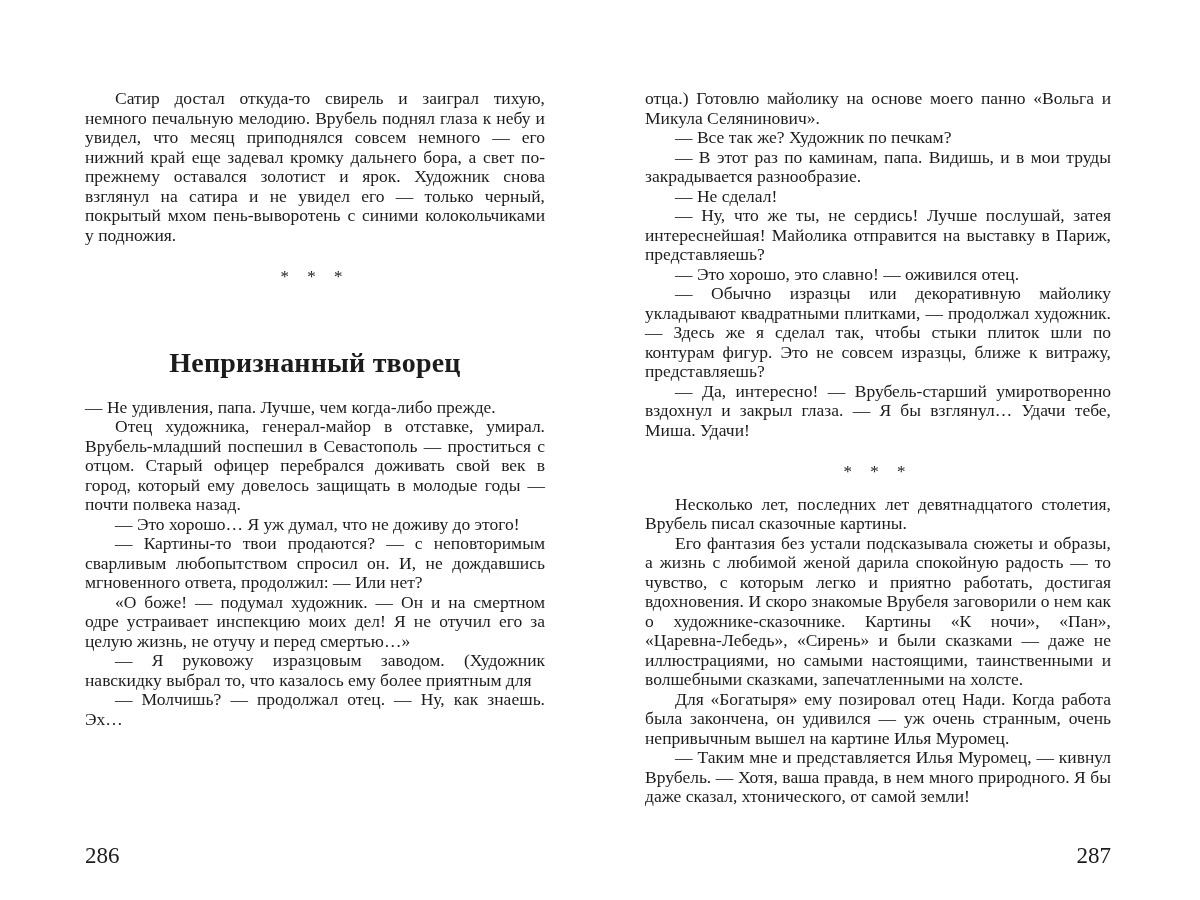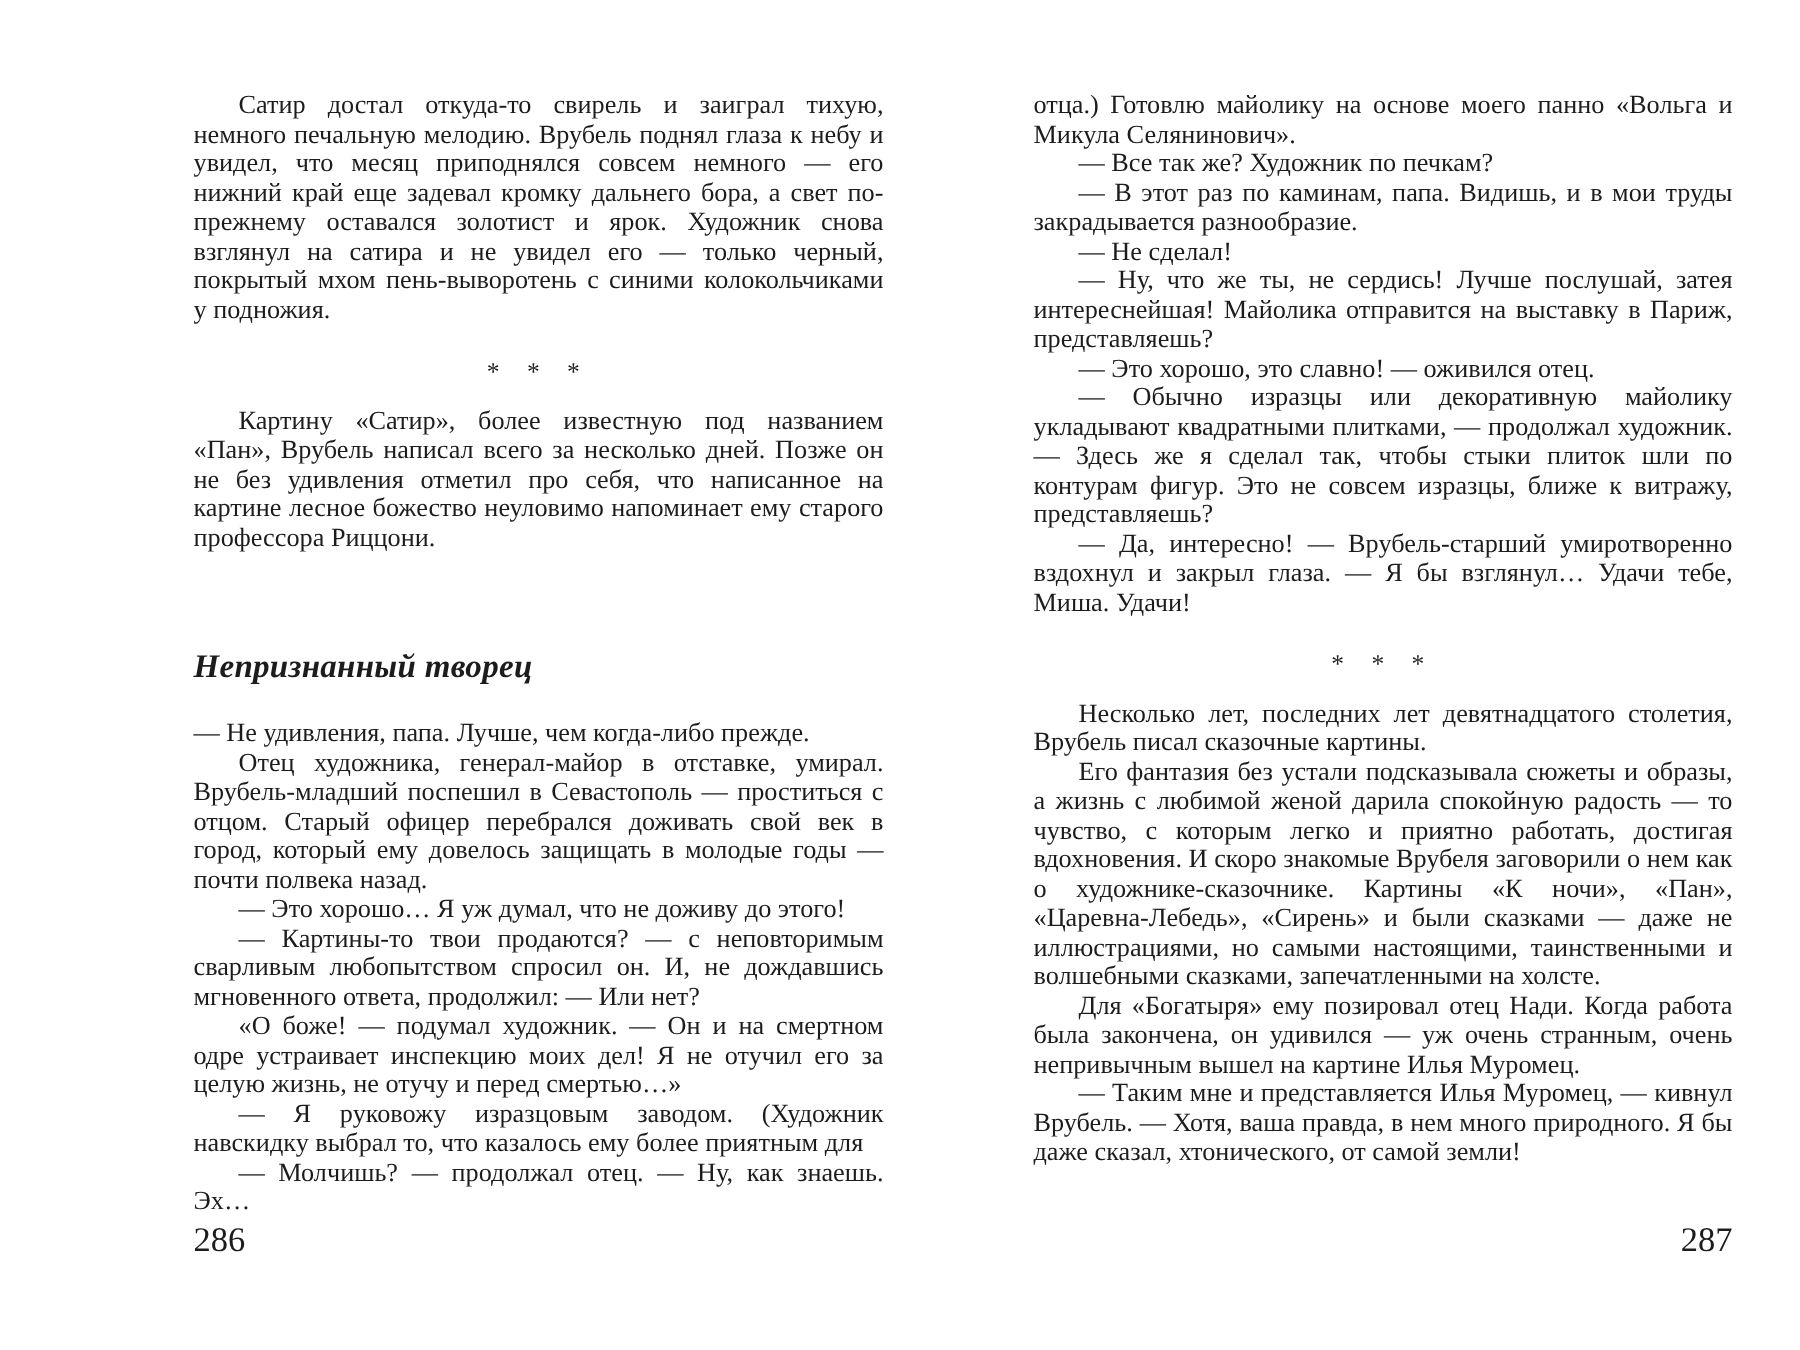--- a/index.html
+++ b/index.html
@@ -11,66 +11,64 @@
     width: 1200px;
     height: 900px;
     background: var(--bg-color);
     font-family: "Liberation Serif", "DejaVu Serif", serif;
     color: var(--text-color);
     overflow: hidden;
     position: relative;
   }
   .page {
     position: absolute;
-    top: 60px;
+    top: 89px;
     height: 792px;
     font-size: 17.5px;
     line-height: 19.5px;
     text-align: justify;
     hyphens: auto;
-    margin-left: 44px;
     -webkit-hyphens: auto;
   }
   .page-left  { left: 85px;  width: 460px; }
   .page-right { left: 645px; width: 466px; }
   .para   { text-indent: 30px; }
   .flush  { text-indent: 0; }
   .separator {
     text-align: center;
     text-indent: 0;
     letter-spacing: 7px;
     margin: 22px 0 13px 0;
     font-size: 17px;
   }
   .heading {
+    text-align: center;
     text-indent: 0;
     font-weight: bold;
-    font-size: 22px;
+    font-size: 28px;
     line-height: 28px;
     margin: 62px 0 21px 0;
     letter-spacing: 0.2px;
-    font-style: italic;
   }
   .page-number {
     position: absolute;
     top: 757px;
     font-size: 23px;
     line-height: 20px;
     text-align: center;
   }
   .page-left  .page-number { left: 0; }
   .page-right .page-number { right: 0; }
 </style>
 </head>
 <body>
 
 <div class="page page-left">
   <p class="para">Сатир достал откуда-то свирель и заиграл тихую, немного печальную мелодию. Врубель поднял глаза к небу и увидел, что месяц приподнялся совсем немного — его нижний край еще задевал кромку дальнего бора, а свет по-прежнему оставался золотист и ярок. Художник снова взглянул на сатира и не увидел его — только черный, покрытый мхом пень-выворотень с синими колокольчиками у подножия.</p>
   <p class="separator">* * *</p>
-  <p class="para">Картину «Сатир», более известную под названием «Пан», Врубель написал всего за несколько дней. Позже он не без удивления отметил про себя, что написанное на картине лесное божество неуловимо напоминает ему старого профессора Риццони.</p>
   <h2 class="heading">Непризнанный творец</h2>
   <p class="flush">— Не удивления, папа. Лучше, чем когда-либо прежде.</p>
   <p class="para">Отец художника, генерал-майор в отставке, умирал. Врубель-младший поспешил в Севастополь — проститься с отцом. Старый офицер перебрался доживать свой век в город, который ему довелось защищать в молодые годы — почти полвека назад.</p>
   <p class="para">— Это хорошо… Я уж думал, что не доживу до этого!</p>
   <p class="para">— Картины-то твои продаются? — с неповторимым сварливым любопытством спросил он. И, не дождавшись мгновенного ответа, продолжил: — Или нет?</p>
   <p class="para">«О боже! — подумал художник. — Он и на смертном одре устраивает инспекцию моих дел! Я не отучил его за целую жизнь, не отучу и перед смертью…»</p>
   <p class="para">— Я руковожу изразцовым заводом. (Художник навскидку выбрал то, что казалось ему более приятным для</p>
   <p class="para">— Молчишь? — продолжал отец. — Ну, как знаешь. Эх…</p>
   <div class="page-number">286</div>
 </div>

